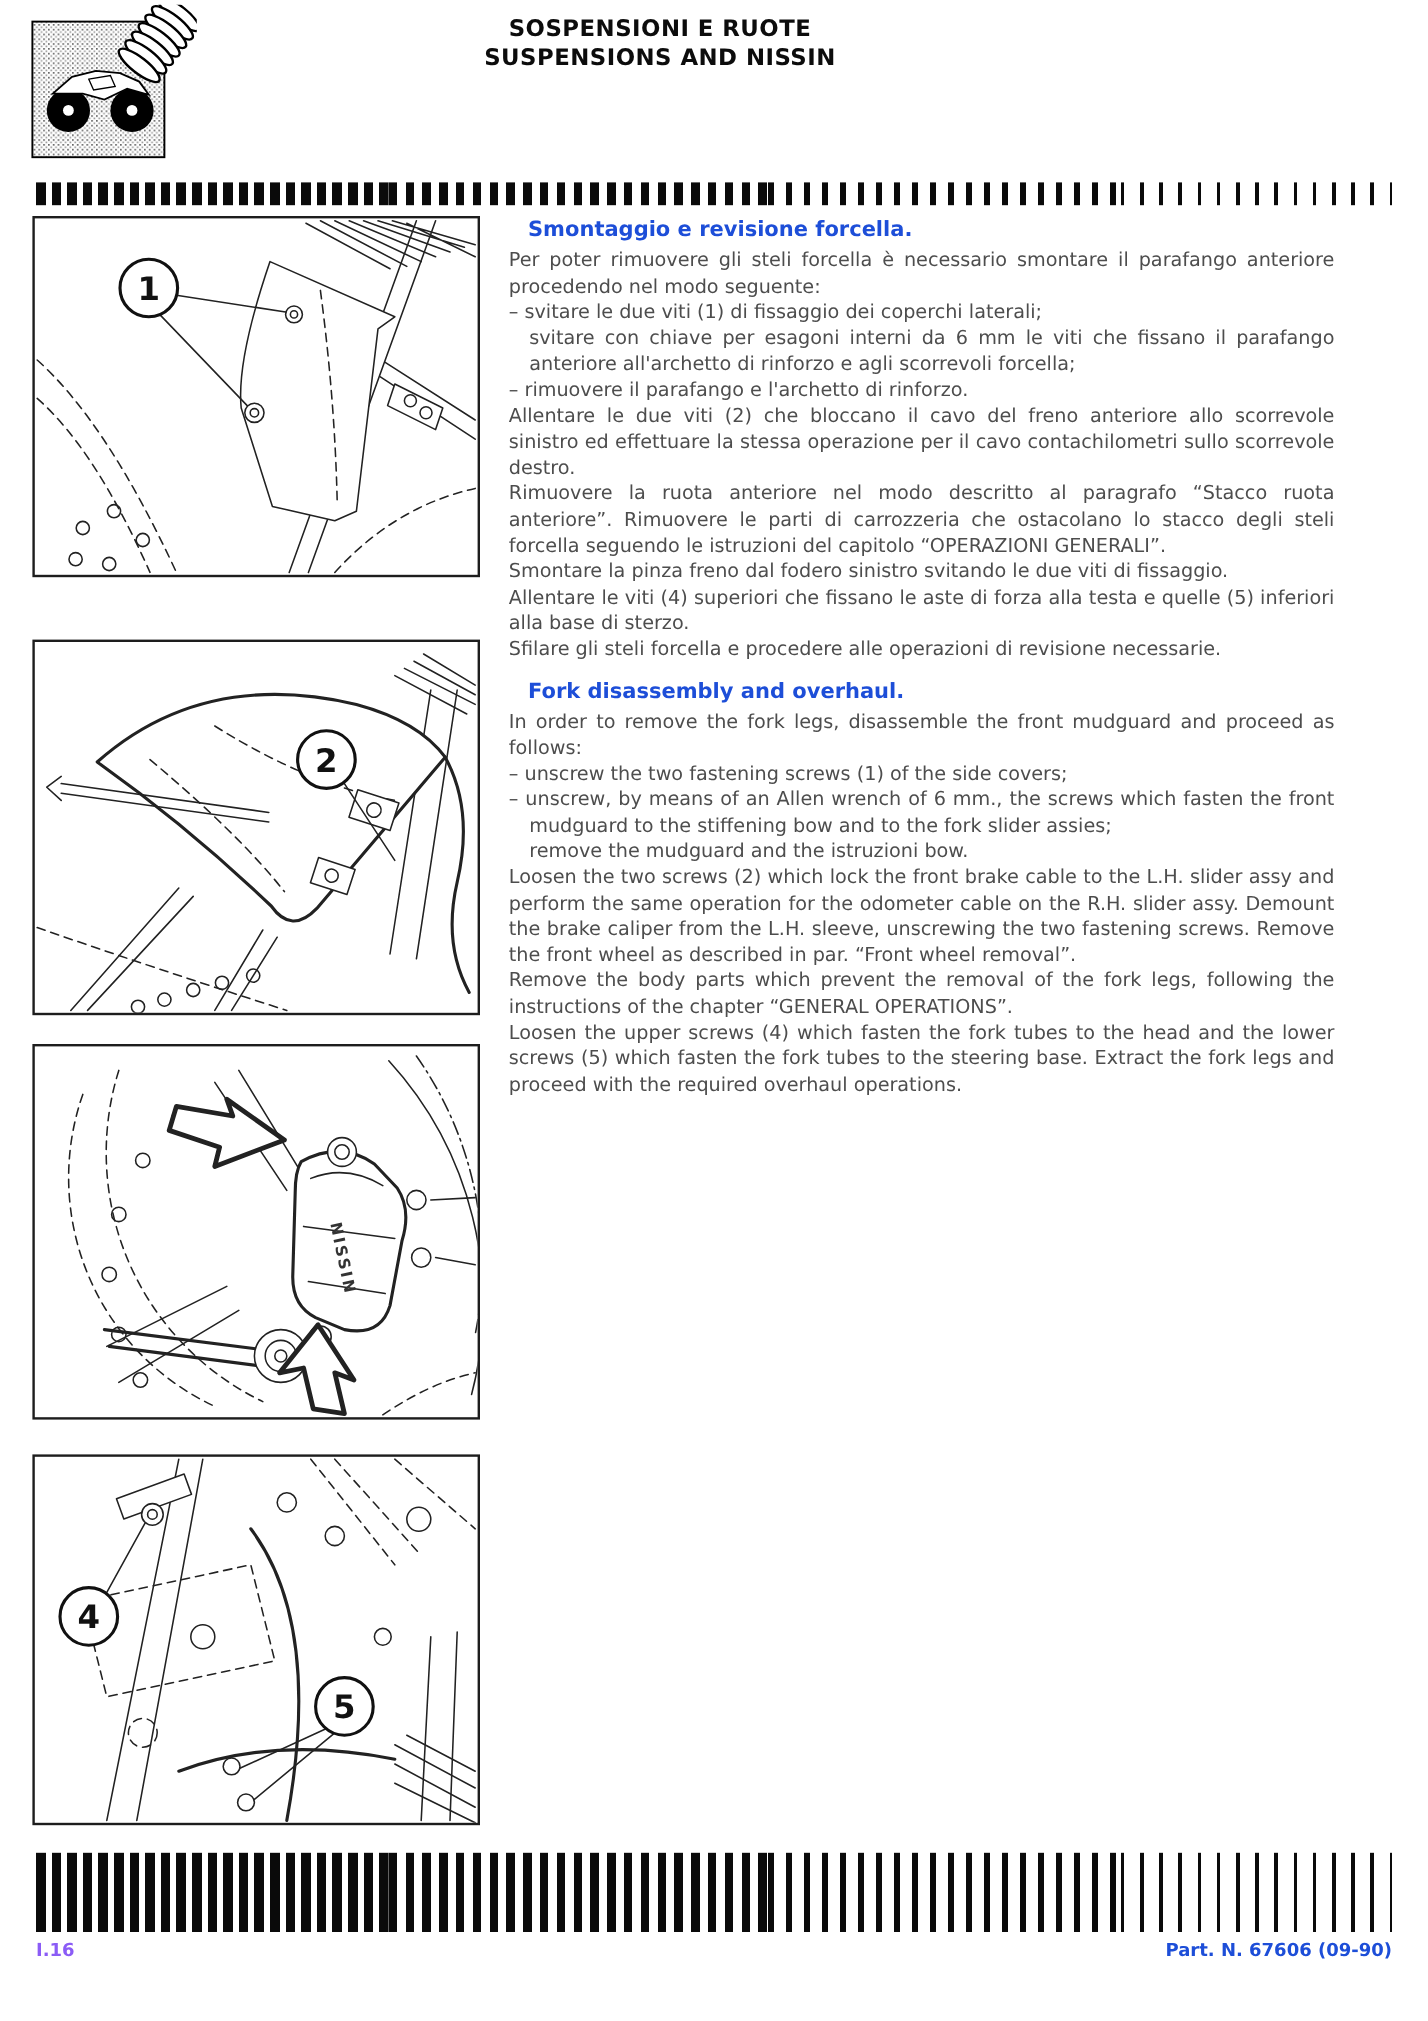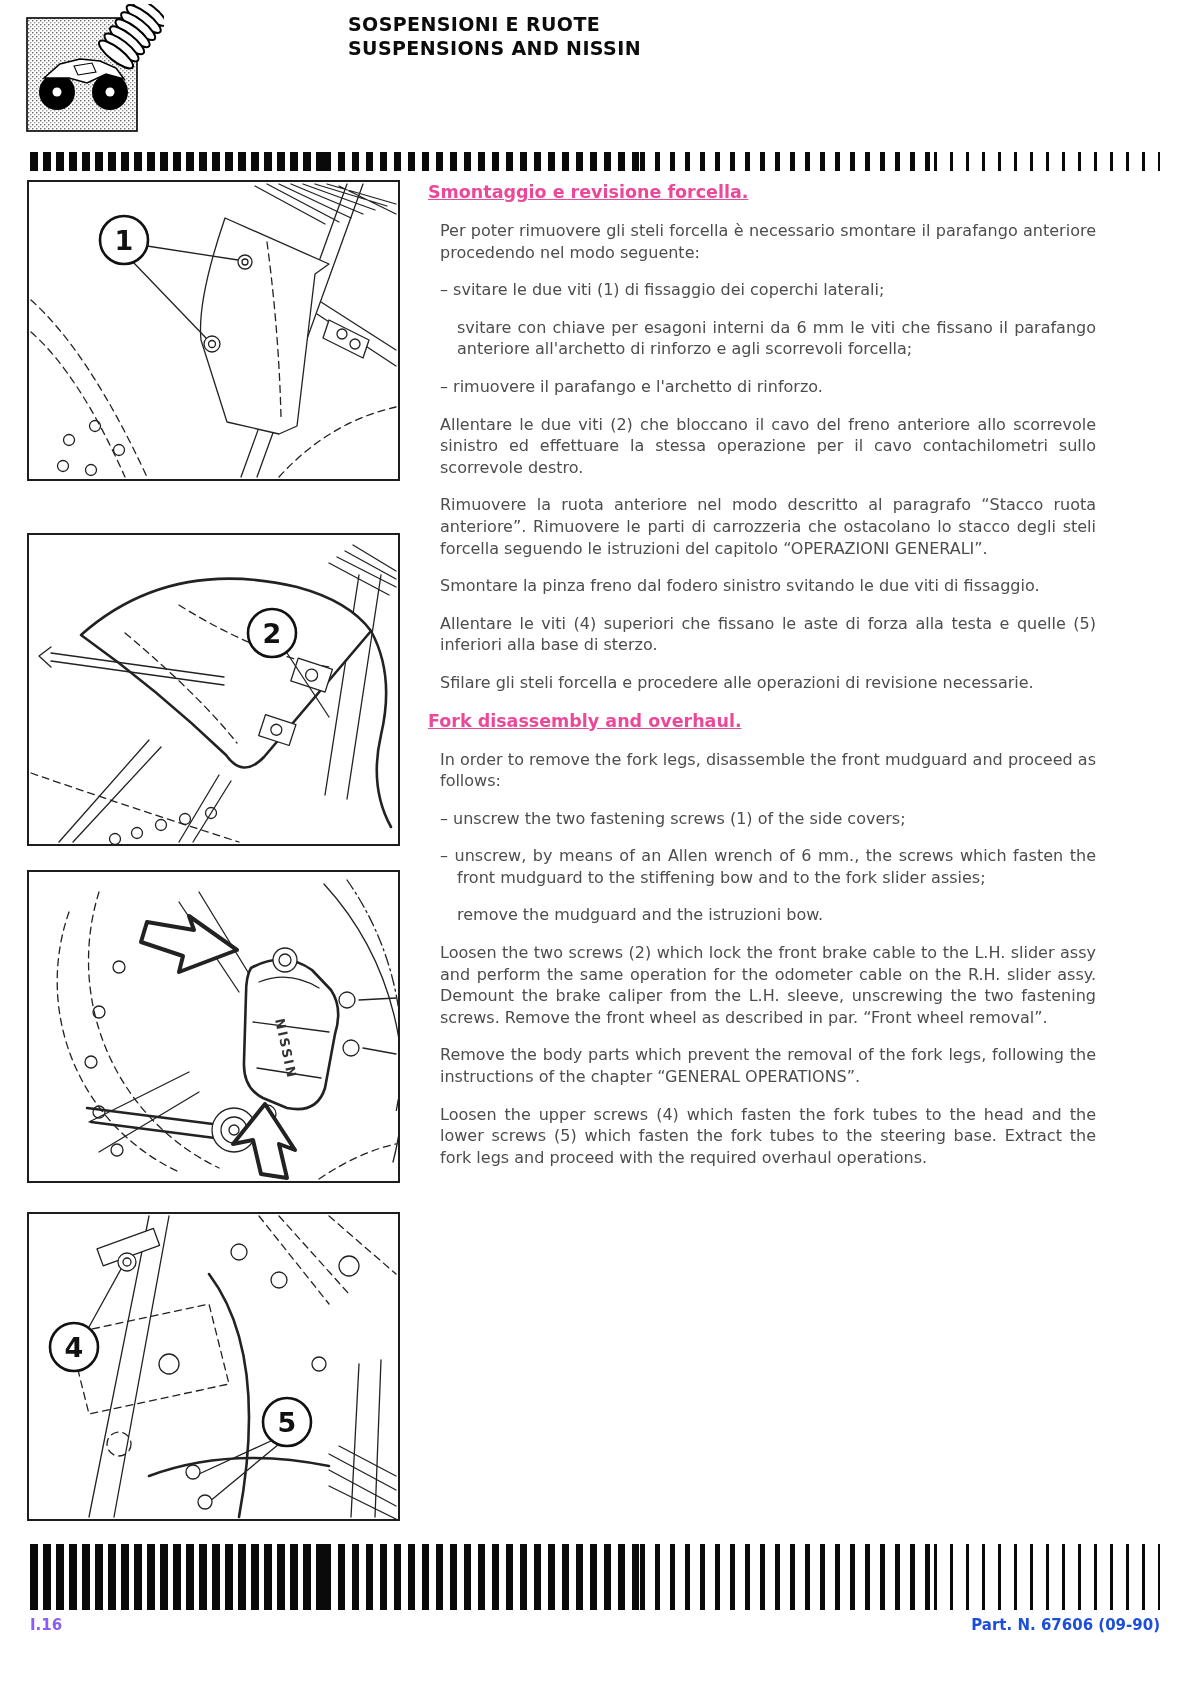--- a/index.html
+++ b/index.html
@@ -1,21 +1,21 @@
 <!DOCTYPE html>
 <html><head>
 <meta charset="utf-8">
 <style>
   html,body{margin:0;padding:0;background:#fff;}
   .page{position:relative;width:1190px;height:1684px;background:#fff;overflow:hidden;
         font-family:"DejaVu Sans","Liberation Sans",sans-serif;color:#222;}
 
   
   .logo-box{position:absolute;left:24px;top:4px;width:140px;height:132px;}
-  .titles{position:absolute;left:348px;top:12px;width:440px;}
+  .titles{position:absolute;left:330px;top:12px;width:440px;text-align:center;}
   .title-line{font-weight:bold;font-size:19px;color:#0c0c0c;letter-spacing:.4px;line-height:24px;}
 
   
   .rule{position:absolute;left:30px;width:1130px;display:flex;}
   .rule-top{top:152px;height:19px;}
   .rule-bottom{top:1544px;height:66px;}
   .rule>div{height:100%;}
   .seg1{width:26%;background:repeating-linear-gradient(90deg,#0a0a0a 0 8px,#fff 8px 13px);}
   .seg2{width:28%;background:repeating-linear-gradient(90deg,#0a0a0a 0 7px,#fff 7px 14px);}
   .seg3{width:26%;background:repeating-linear-gradient(90deg,#0a0a0a 0 5px,#fff 5px 15px);}
@@ -32,24 +32,24 @@
   .sf{stroke:#222;stroke-width:1.3;fill:#fff;stroke-linejoin:round;}
   .thick{stroke-width:2.6;}
   .dash{stroke-dasharray:7 5;}
   .dd{stroke-dasharray:11 4 2 4;}
   .callout{stroke:#111;stroke-width:2.6;fill:#fff;}
   .callout-num{font-family:"DejaVu Sans",sans-serif;font-size:27px;font-weight:bold;fill:#111;text-anchor:middle;}
   .brand{font-family:"DejaVu Sans",sans-serif;font-size:13px;font-weight:bold;fill:#333;letter-spacing:2px;}
 
   
   .text-col{position:absolute;left:424px;top:181px;width:688px;}
-  .sec-heading{font-weight:bold;font-size:17.5px;color:#ec4899;line-height:23px;margin:0 0 2px 4px;text-decoration:underline;}
+  .sec-heading{font-weight:bold;font-size:17.5px;color:#1d4ed8;line-height:23px;margin:0 0 2px 16px;}
   .bodytext{font-size:16px;line-height:21.6px;color:#4d4d4d;text-align:justify;
             text-rendering:optimizeLegibility;}
-  .bodytext p{margin:16px;}
+  .bodytext p{margin:0;}
   .bullet{padding-left:17px;text-indent:-17px;}
   .cont{padding-left:17px;text-indent:0;}
   .english-block{margin-top:14px;}
 
   
   .footer-left{position:absolute;left:30px;top:1616px;font-weight:bold;font-size:15px;color:#8b5cf6;}
   .footer-right{position:absolute;right:30px;top:1616px;font-weight:bold;font-size:15px;color:#1d4ed8;}
 </style>
 </head>
 <body>

